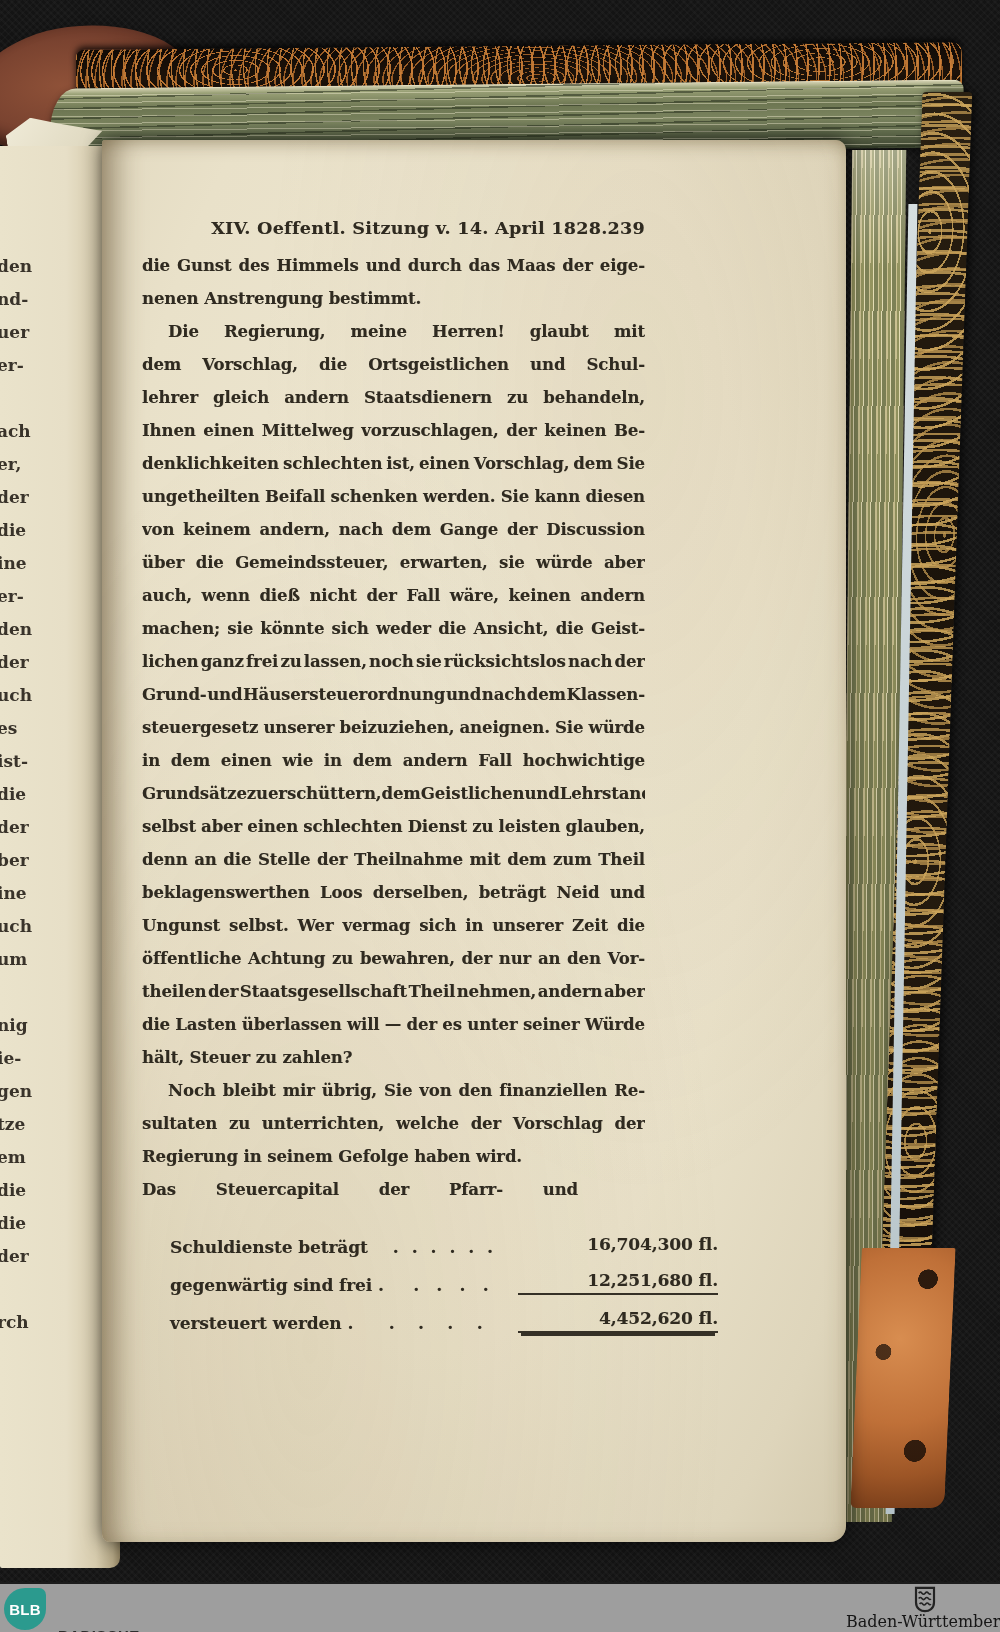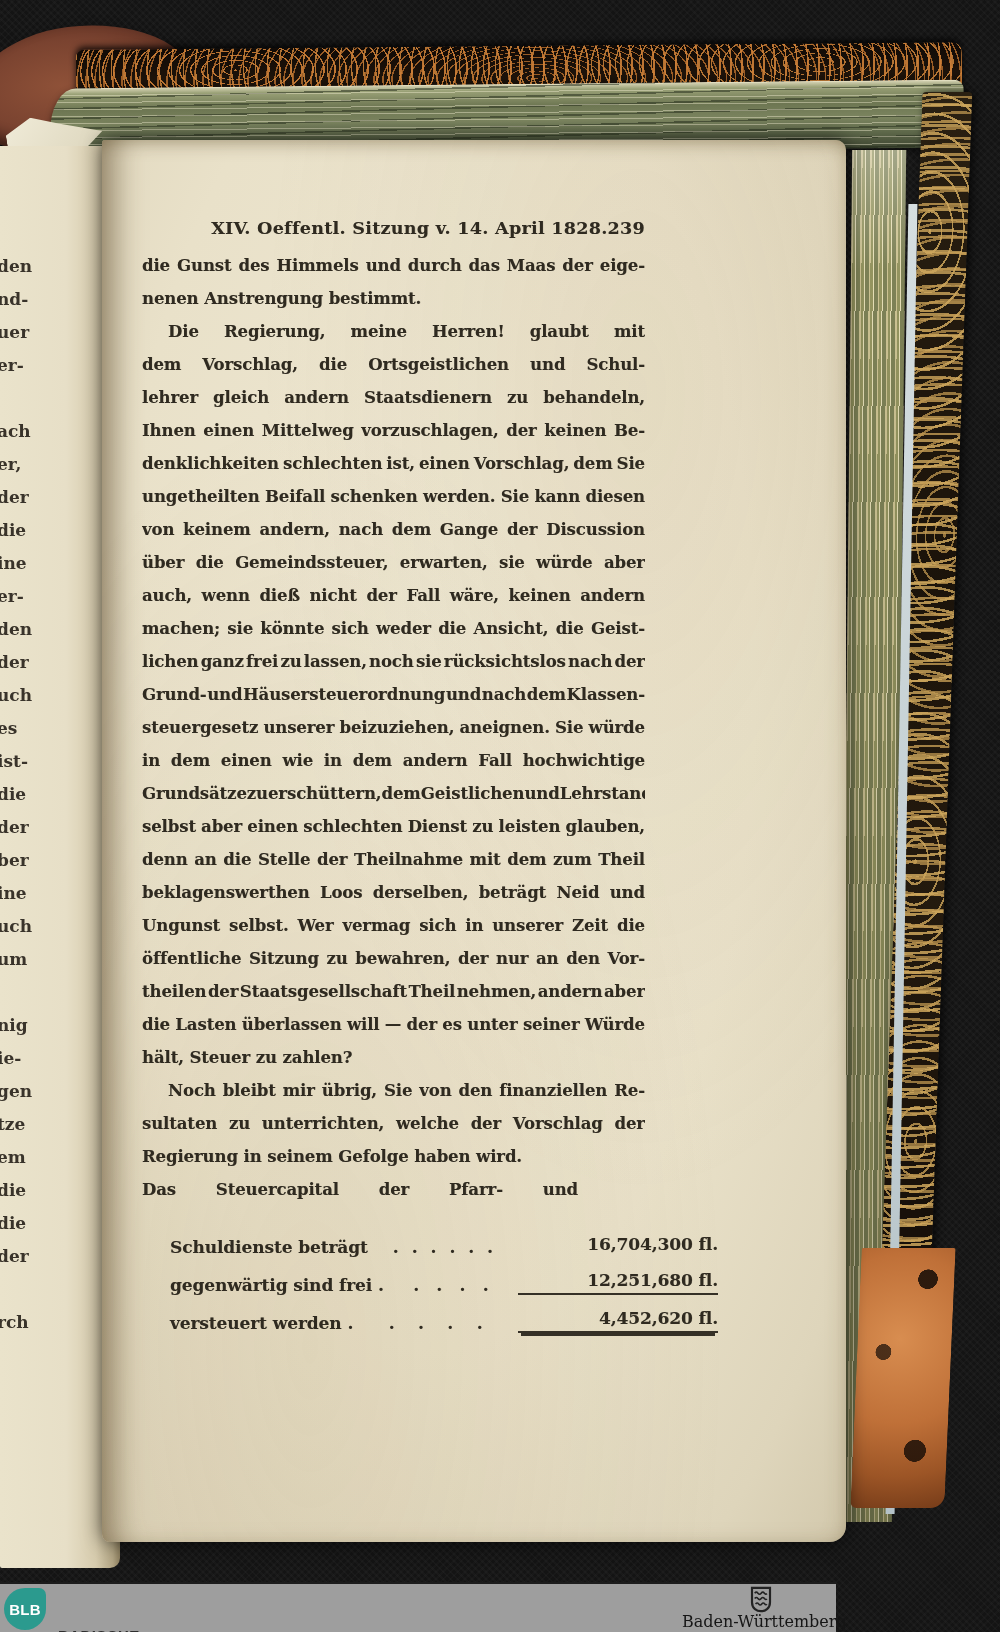--- a/index.html
+++ b/index.html
@@ -89,21 +89,21 @@
   .ind{padding-left:26px}
   .steuer{width:436px}
   .accounts{margin-top:6px}
   .acct{display:flex;align-items:flex-end;width:576px;padding-left:28px;height:38px;font-size:17px}
   .a-label{white-space:pre}
   .a-dots{flex:1;display:flex;justify-content:space-evenly;margin:0 12px;overflow:hidden}
   .a-amt{width:200px;text-align:right;white-space:pre;padding-bottom:3px}
   .rule-under{border-bottom:2.5px solid #35302̶6;border-bottom:2.5px solid #353026}
   .rule-double{border-bottom:2.5px solid #353026;box-shadow:0 6px 0 -3px #353026}
   
-  .footer{position:absolute;left:0;top:1582px;width:836px;height:50px;
+  .footer{position:absolute;left:0;top:1582px;width:1000px;height:50px;
     background:var(--footer_bar);border-top:2px solid #1c1c1c;
     font-family:"Liberation Sans", sans-serif;}
   .blb-logo{position:absolute;left:4px;top:4px;width:42px;height:42px;background:var(--logo_teal);
     border-radius:50%;border-top-right-radius:7px;display:flex;align-items:center;justify-content:center;
     color:#fff;font-weight:700;font-size:15px;letter-spacing:.3px;}
   .lib-name{position:absolute;left:58px;top:7px;font-weight:700;font-size:15px;line-height:18px;
     color:#2e2e2e;letter-spacing:.4px;white-space:pre;}
   .bw{position:absolute;right:-4px;top:2px;width:158px;text-align:center;color:#161616;}
   .bw svg{display:block;margin:0 auto}
   .bw-name{font-family:"DejaVu Serif", serif;font-size:16px;line-height:18px;white-space:pre}
@@ -359,21 +359,21 @@
         <span>Wer</span>
         <span>vermag</span>
         <span>sich</span>
         <span>in</span>
         <span>unserer</span>
         <span>Zeit</span>
         <span>die</span>
       </div>
     <div class="line jl">
         <span>öffentliche</span>
-        <span>Sitzung</span>
+        <span>Achtung</span>
         <span>zu</span>
         <span>bewahren,</span>
         <span>der</span>
         <span>nur</span>
         <span>an</span>
         <span>den</span>
         <span>Vor-</span>
       </div>
     <div class="line jl">
         <span>theilen</span>

